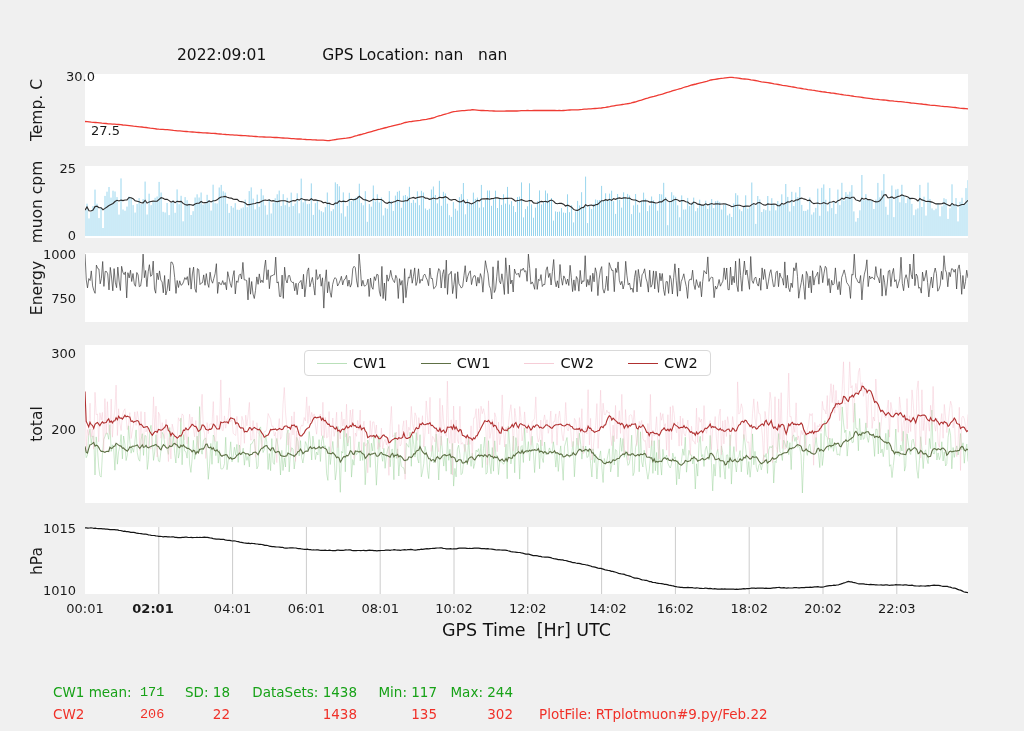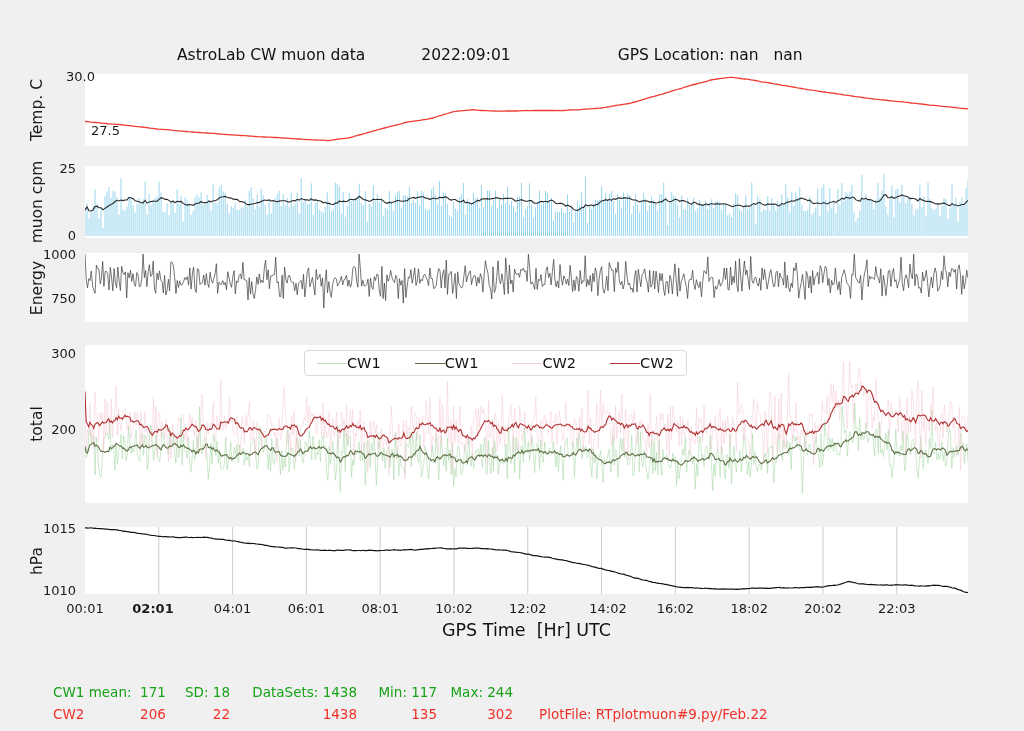--- a/index.html
+++ b/index.html
@@ -18,43 +18,42 @@
   .titlerow span:nth-child(2){margin-left:56px;}
   .titlerow span:nth-child(3){margin-left:107px;}
   .ytick{position:absolute;left:0;width:76px;text-align:right;font-size:13px;line-height:16px;color:#1a1a1a;}
   .ylabel{position:absolute;left:37px;transform:translate(-50%,-50%) rotate(-90deg);
           font-size:15.5px;color:#1a1a1a;white-space:nowrap;}
   .xtick{position:absolute;top:601px;width:60px;text-align:center;font-size:13px;color:#1a1a1a;}
   .xlabel{position:absolute;left:85px;width:883px;top:620px;text-align:center;font-size:17.5px;white-space:pre;color:#111;}
   .legend{position:absolute;left:219px;top:5px;display:flex;align-items:center;gap:34px;
           background:rgba(255,255,255,0.85);border:1px solid #d9d9d9;border-radius:4px;
           padding:4px 12px;font-size:14.5px;color:#111;}
-  .legend-item{display:flex;align-items:center;gap:0;}
+  .legend-item{display:flex;align-items:center;gap:6px;}
   .legend-line{display:inline-block;width:30px;height:0;border-top:1.6px solid #000;}
   .statrow{position:absolute;left:53px;display:flex;font-size:13.5px;white-space:pre;line-height:17px;}
   #stat1{top:662px;}
   #stat2{top:684px;}
   #stat3{top:706px;}
   #stat1 span:nth-child(2){margin-left:12px;}
   #stat1 span:nth-child(3){margin-left:22px;}
   #stat1 span:nth-child(4){margin-left:22px;}
   #stat2 span:nth-child(1),#stat3 span:nth-child(1){width:87px;}
-  #stat2 span:nth-child(2),#stat3 span:nth-child(2){width:26px;text-align:center;}
+  #stat2 span:nth-child(2),#stat3 span:nth-child(2){width:26px;text-align:left;font-family:Liberation Mono, monospace;}
   #stat2 span:nth-child(3),#stat3 span:nth-child(3){width:64px;text-align:right;}
   #stat2 span:nth-child(4),#stat3 span:nth-child(4){width:127px;text-align:right;}
   #stat2 span:nth-child(5),#stat3 span:nth-child(5){width:80px;text-align:right;}
   #stat2 span:nth-child(6),#stat3 span:nth-child(6){width:76px;text-align:right;}
   #stat2 span:nth-child(7),#stat3 span:nth-child(7){margin-left:26px;}
 </style>
 </head>
 <body>
 
 <div id="fig">
   <div class="titlerow">
-    <span>AstroLab CW muon data</span>
     <span>2022:09:01</span>
     <span>GPS Location: nan   nan</span>
   </div>
 
   <div id="plots">
       <div class="plot sp-temp">
         <svg width="883" height="72" viewBox="0 0 883 72">
           <polyline points="0.0,47.5 2.1,47.7 4.2,47.9 6.3,48.2 8.4,48.3 10.5,48.5 12.6,48.7 14.8,48.9 16.9,49.2 19.0,49.3 21.1,49.5 23.2,49.8 25.3,49.9 27.4,50.1 29.5,50.2 31.6,50.3 33.7,50.5 35.8,50.7 37.9,51.0 40.0,51.2 42.1,51.4 44.3,51.6 46.4,51.8 48.5,52.2 50.6,52.4 52.7,52.6 54.8,52.8 56.9,53.0 59.0,53.3 61.1,53.5 63.2,53.8 65.3,54.1 67.4,54.3 69.5,54.6 71.7,55.0 73.8,55.2 75.9,55.3 78.0,55.4 80.1,55.6 82.2,55.7 84.3,55.9 86.4,56.1 88.5,56.4 90.6,56.6 92.7,56.8 94.8,56.9 96.9,57.1 99.0,57.3 101.2,57.5 103.3,57.7 105.4,57.8 107.5,58.0 109.6,58.2 111.7,58.4 113.8,58.5 115.9,58.6 118.0,58.8 120.1,58.9 122.2,59.0 124.3,59.1 126.4,59.3 128.6,59.4 130.7,59.5 132.8,59.8 134.9,60.0 137.0,60.2 139.1,60.3 141.2,60.5 143.3,60.6 145.4,60.8 147.5,60.9 149.6,61.1 151.7,61.2 153.8,61.4 155.9,61.5 158.1,61.7 160.2,61.7 162.3,61.8 164.4,62.0 166.5,62.1 168.6,62.3 170.7,62.5 172.8,62.7 174.9,62.8 177.0,62.9 179.1,63.0 181.2,63.1 183.3,63.1 185.5,63.2 187.6,63.4 189.7,63.5 191.8,63.5 193.9,63.6 196.0,63.9 198.1,64.0 200.2,64.1 202.3,64.2 204.4,64.4 206.5,64.6 208.6,64.7 210.7,64.8 212.8,65.0 215.0,65.0 217.1,65.2 219.2,65.3 221.3,65.5 223.4,65.6 225.5,65.6 227.6,65.8 229.7,65.8 231.8,66.0 233.9,66.1 236.0,66.1 238.1,66.2 240.2,66.4 242.4,66.6 244.5,66.5 246.6,66.2 248.7,65.8 250.8,65.5 252.9,65.1 255.0,64.8 257.1,64.6 259.2,64.4 261.3,64.2 263.4,63.8 265.5,63.5 267.6,62.9 269.7,62.2 271.9,61.7 274.0,61.0 276.1,60.5 278.2,59.8 280.3,59.3 282.4,58.7 284.5,58.1 286.6,57.5 288.7,56.9 290.8,56.3 292.9,55.7 295.0,55.2 297.1,54.6 299.3,54.0 301.4,53.5 303.5,52.9 305.6,52.4 307.7,51.8 309.8,51.3 311.9,50.8 314.0,50.3 316.1,49.8 318.2,49.2 320.3,48.5 322.4,48.1 324.5,47.7 326.6,47.5 328.8,47.2 330.9,46.9 333.0,46.6 335.1,46.3 337.2,45.9 339.3,45.6 341.4,45.3 343.5,44.9 345.6,44.5 347.7,44.0 349.8,43.3 351.9,42.5 354.0,41.8 356.2,41.3 358.3,40.7 360.4,40.1 362.5,39.5 364.6,38.8 366.7,38.2 368.8,37.6 370.9,37.4 373.0,37.1 375.1,36.9 377.2,36.7 379.3,36.6 381.4,36.3 383.5,36.1 385.7,36.0 387.8,35.7 389.9,35.9 392.0,36.1 394.1,36.4 396.2,36.5 398.3,36.5 400.4,36.6 402.5,36.7 404.6,36.8 406.7,36.9 408.8,37.0 410.9,37.1 413.1,37.2 415.2,37.2 417.3,37.2 419.4,37.2 421.5,37.0 423.6,37.0 425.7,37.0 427.8,37.0 429.9,37.0 432.0,37.0 434.1,36.9 436.2,36.7 438.3,36.7 440.4,36.6 442.6,36.5 444.7,36.6 446.8,36.6 448.9,36.5 451.0,36.5 453.1,36.5 455.2,36.5 457.3,36.5 459.4,36.5 461.5,36.5 463.6,36.5 465.7,36.5 467.8,36.5 469.9,36.5 472.1,36.6 474.2,36.5 476.3,36.6 478.4,36.5 480.5,36.4 482.6,36.2 484.7,36.0 486.8,35.9 488.9,35.9 491.0,35.8 493.1,35.8 495.2,35.6 497.3,35.4 499.5,35.1 501.6,35.1 503.7,34.9 505.8,34.8 507.9,34.6 510.0,34.5 512.1,34.4 514.2,34.2 516.3,34.0 518.4,33.6 520.5,33.4 522.6,33.0 524.7,32.7 526.8,32.2 529.0,31.8 531.1,31.4 533.2,31.1 535.3,30.8 537.4,30.5 539.5,30.2 541.6,29.8 543.7,29.5 545.8,29.1 547.9,28.5 550.0,28.0 552.1,27.3 554.2,26.7 556.4,26.1 558.5,25.4 560.6,24.7 562.7,24.1 564.8,23.4 566.9,22.8 569.0,22.4 571.1,21.8 573.2,21.2 575.3,20.7 577.4,20.1 579.5,19.4 581.6,18.7 583.7,18.0 585.9,17.4 588.0,16.7 590.1,16.1 592.2,15.5 594.3,14.9 596.4,14.3 598.5,13.5 600.6,12.9 602.7,12.3 604.8,11.6 606.9,11.0 609.0,10.5 611.1,10.0 613.3,9.4 615.4,8.9 617.5,8.4 619.6,7.8 621.7,7.3 623.8,6.7 625.9,6.0 628.0,5.6 630.1,5.3 632.2,5.0 634.3,4.7 636.4,4.4 638.5,4.2 640.6,3.9 642.8,3.6 644.9,3.4 647.0,3.4 649.1,3.7 651.2,3.9 653.3,4.2 655.4,4.5 657.5,4.8 659.6,5.0 661.7,5.2 663.8,5.4 665.9,5.8 668.0,6.1 670.2,6.5 672.3,6.9 674.4,7.4 676.5,7.8 678.6,8.1 680.7,8.4 682.8,8.7 684.9,9.0 687.0,9.3 689.1,9.8 691.2,10.1 693.3,10.5 695.4,10.9 697.5,11.3 699.7,11.6 701.8,11.9 703.9,12.3 706.0,12.7 708.1,13.0 710.2,13.4 712.3,13.8 714.4,14.1 716.5,14.5 718.6,14.9 720.7,15.2 722.8,15.6 724.9,15.8 727.1,16.2 729.2,16.4 731.3,16.8 733.4,17.2 735.5,17.5 737.6,17.8 739.7,18.0 741.8,18.4 743.9,18.7 746.0,19.0 748.1,19.2 750.2,19.5 752.3,19.8 754.4,20.2 756.6,20.5 758.7,20.9 760.8,21.2 762.9,21.3 765.0,21.7 767.1,22.0 769.2,22.4 771.3,22.7 773.4,22.9 775.5,23.2 777.6,23.5 779.7,23.8 781.8,24.1 784.0,24.4 786.1,24.7 788.2,25.0 790.3,25.2 792.4,25.3 794.5,25.6 796.6,25.8 798.7,26.0 800.8,26.2 802.9,26.5 805.0,26.8 807.1,26.9 809.2,27.2 811.3,27.4 813.5,27.6 815.6,27.7 817.7,27.9 819.8,28.2 821.9,28.4 824.0,28.6 826.1,29.0 828.2,29.2 830.3,29.4 832.4,29.6 834.5,29.8 836.6,30.0 838.7,30.3 840.9,30.5 843.0,30.8 845.1,31.1 847.2,31.3 849.3,31.4 851.4,31.6 853.5,31.9 855.6,32.2 857.7,32.4 859.8,32.6 861.9,32.7 864.0,32.9 866.1,33.1 868.2,33.4 870.4,33.5 872.5,33.8 874.6,34.1 876.7,34.3 878.8,34.5 880.9,34.7 883.0,34.9" fill="none" stroke="#ee3b33" stroke-width="1.3" opacity="1"></polyline>
         </svg>
       </div>

